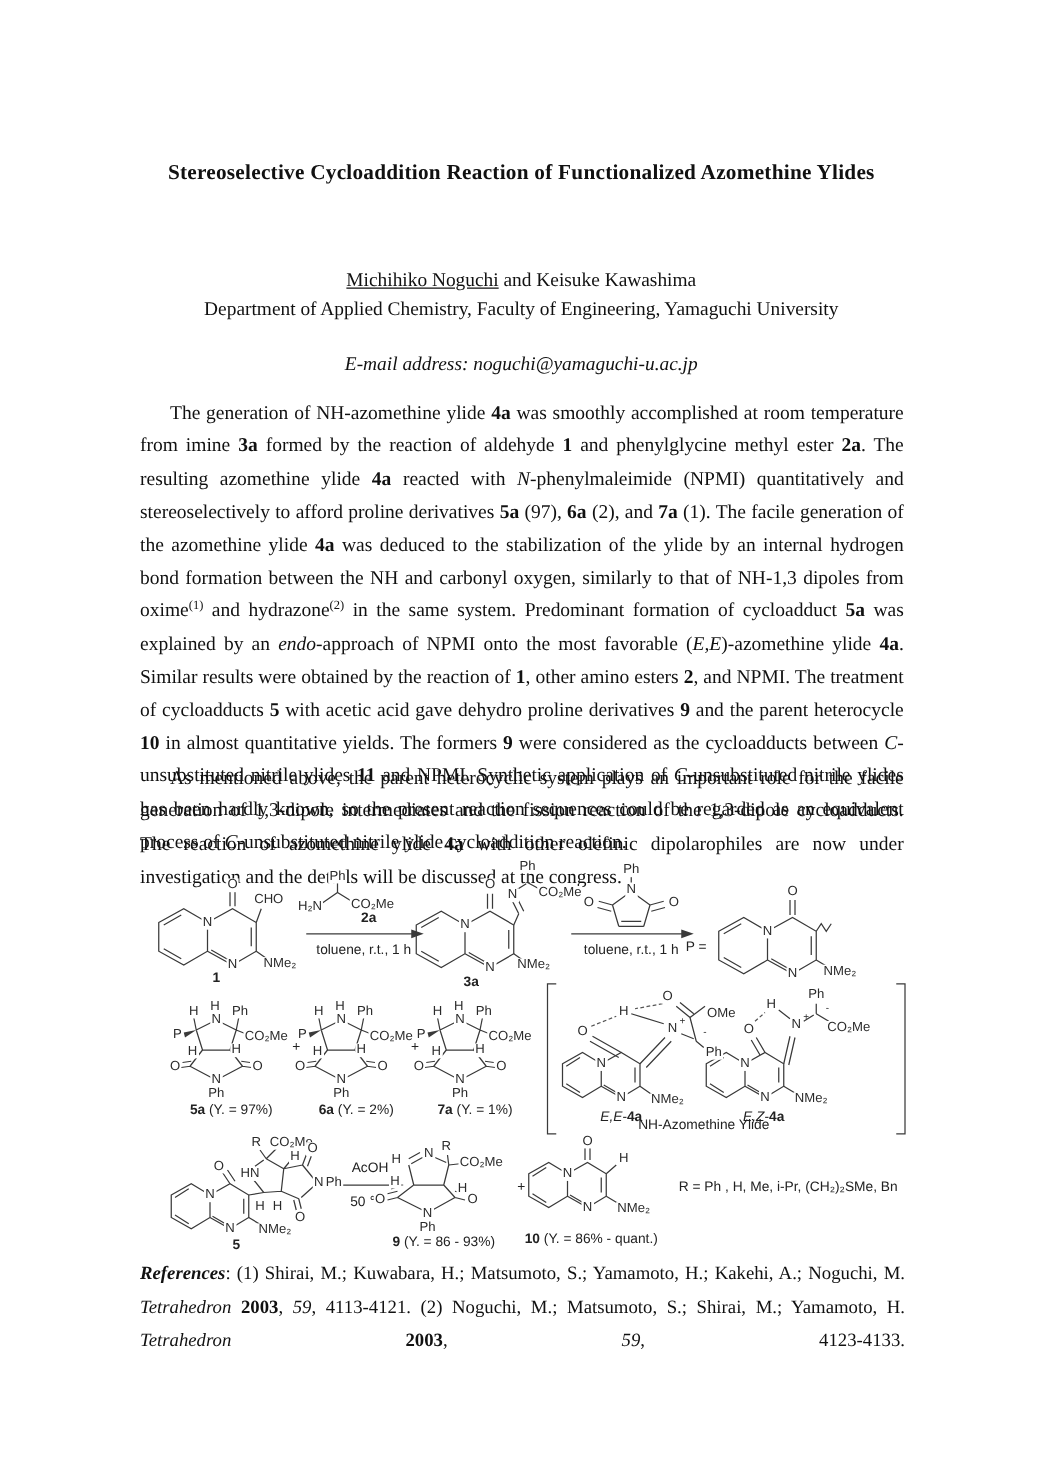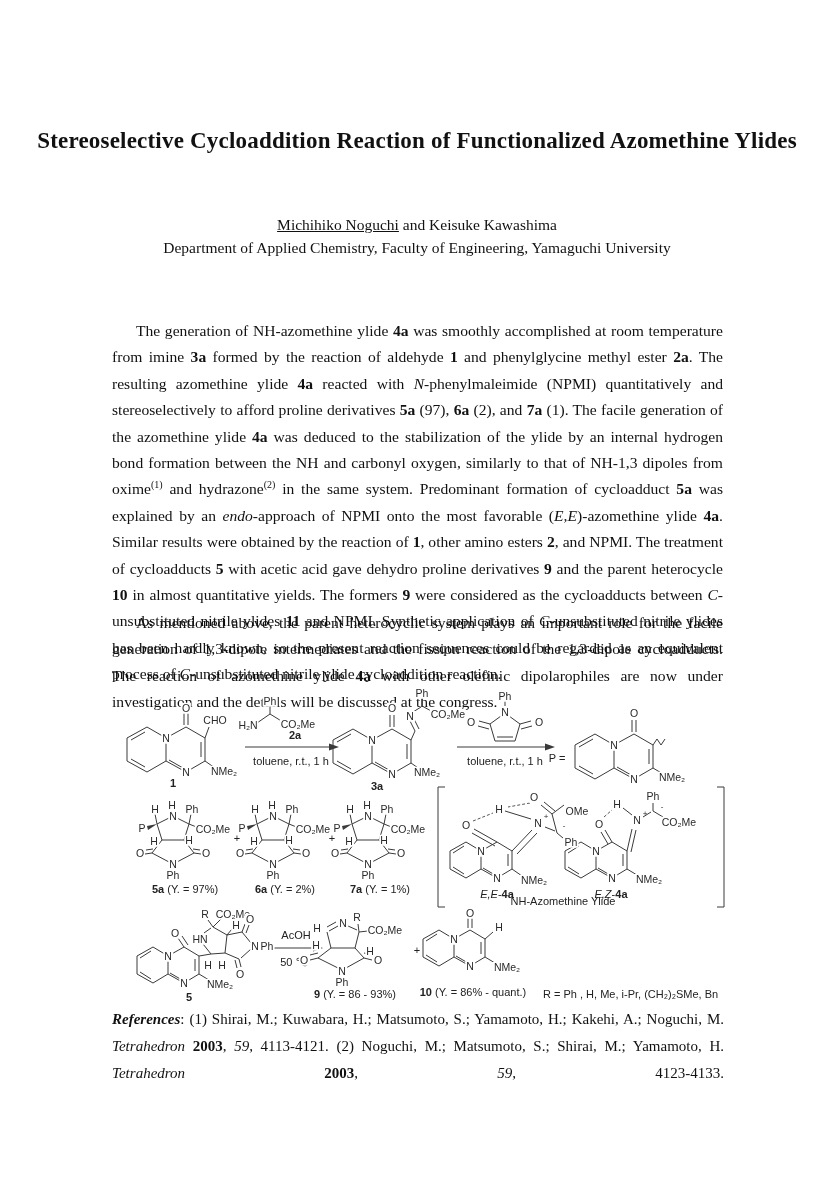--- a/index.html
+++ b/index.html
@@ -1,19 +1,19 @@
 <!DOCTYPE html>
 <html><head>
 <meta charset="utf-8">
 <style>
   html,body{margin:0;padding:0;background:#fff;}
   #page{position:relative;width:834px;height:1181px;background:#fff;overflow:hidden;
         font-family:"Liberation Serif","DejaVu Serif",serif;color:#111;}
   .abs{position:absolute;}
-  .title{left:0;width:834px;text-align:center;font-weight:700;font-size:23px;letter-spacing:.2px;}
+  .title{left:0;width:834px;text-align:center;font-weight:700;font-size:17px;letter-spacing:.2px;}
   .centerline{left:0;width:834px;text-align:center;font-size:15.5px;}
   .underline{text-decoration:underline;}
   .em{font-style:italic;}
   .body-text{position:absolute;left:112px;width:611px;font-size:15.6px;line-height:26.4px;
              text-align:justify;text-indent:24px;margin:0;}
   .body-text sup{font-size:10px;vertical-align:super;line-height:0;}
   .b{font-weight:700;} .i{font-style:italic;} .bi{font-weight:700;font-style:italic;}
   #refs{position:absolute;left:112px;top:1006px;width:612px;font-size:15px;line-height:27px;
         text-align:justify;text-align-last:justify;margin:0;}
   
@@ -22,31 +22,32 @@
   .bd{stroke:#3a3a3a;stroke-width:1;fill:none;}
   .dash{stroke:#555;stroke-width:1;fill:none;stroke-dasharray:3,2;}
   .ah{fill:#3a3a3a;stroke:none;}
   .wg{fill:#3a3a3a;stroke:none;}
   .al{position:absolute;transform:translate(-50%,-50%);font:10.5px "Liberation Sans","DejaVu Sans",sans-serif;
       color:#2a2a2a;background:#fff;padding:0 1px;line-height:1;white-space:nowrap;}
   .cap{position:absolute;transform:translate(-50%,-50%);font:11px "Liberation Sans","DejaVu Sans",sans-serif;
        color:#222;white-space:nowrap;line-height:1;}
   .cap.cb{font-weight:700;}
   .chg{font-size:8px;padding:0;background:none;}
-  .rll{transform:translateY(-50%);margin-top:44px;}
+  .rll{transform:translateY(-50%);}
 </style>
 </head>
 <body>
 
 <div id="page">
 
   <div class="abs title" style="top:128px">Stereoselective Cycloaddition Reaction of Functionalized Azomethine Ylides</div>
 
   <div class="abs centerline" style="top:239px">Department of Applied Chemistry, Faculty of Engineering, Yamaguchi University</div>
   <div class="abs centerline" style="top:216px"><span class="underline">Michihiko Noguchi</span><span> and Keisuke Kawashima</span></div>
+  <div class="abs centerline em" style="top:283px">E-mail address: noguchi@yamaguchi-u.ac.jp</div>
 
   <p class="body-text" style="top:318px"><span>The generation of NH-azomethine ylide </span><span class="b">4a</span><span> was smoothly accomplished at room temperature from imine </span><span class="b">3a</span><span> formed by the reaction of aldehyde </span><span class="b">1</span><span> and phenylglycine methyl ester </span><span class="b">2a</span><span>.  The resulting azomethine ylide </span><span class="b">4a</span><span> reacted with </span><span class="i">N</span><span>-phenylmaleimide (NPMI) quantitatively and stereoselectively to afford proline derivatives </span><span class="b">5a</span><span> (97), </span><span class="b">6a</span><span> (2), and </span><span class="b">7a</span><span> (1).   The facile generation of the azomethine ylide </span><span class="b">4a</span><span> was deduced to the stabilization of the ylide by an internal hydrogen bond formation between the NH and carbonyl oxygen, similarly to that of NH-1,3 dipoles from oxime</span><sup>(1)</sup><span> and hydrazone</span><sup>(2)</sup><span> in the same system.   Predominant formation of cycloadduct </span><span class="b">5a</span><span> was explained by an </span><span class="i">endo</span><span>-approach of NPMI onto the most favorable (</span><span class="i">E,E</span><span>)-azomethine ylide </span><span class="b">4a</span><span>.   Similar results were obtained by the reaction of </span><span class="b">1</span><span>, other amino esters </span><span class="b">2</span><span>, and NPMI.   The treatment of cycloadducts </span><span class="b">5</span><span> with acetic acid gave dehydro proline derivatives </span><span class="b">9</span><span> and the parent heterocycle </span><span class="b">10</span><span> in almost quantitative yields.   The formers </span><span class="b">9</span><span> were considered as the cycloadducts between </span><span class="i">C</span><span>-unsubstituted nitrile ylides </span><span class="b">11</span><span> and NPMI.   Synthetic application of </span><span class="i">C</span><span>-unsubstituted nitrile ylides has been hardly known, so the present reaction sequences could be regarded as an equivalent process of </span><span class="i">C</span><span>-unsubstituted nitrile ylide cycloaddition reaction.</span></p>
   <p class="body-text" style="top:610px"><span>As mentioned above, the parent heterocyclic system plays an important role for the facile generation of 1,3-dipole intermediates and the fission reaction of the 1,3-dipole cycloadducts.  The reaction of azomethine ylide </span><span class="b">4a</span><span> with other olefinic dipolarophiles are now under investigation and the details will be discussed at the congress.</span></p>
 
   <div id="scheme">
     <svg width="645" height="330" viewBox="0 0 645 330">
       <defs>
         <g id="coreA">
           <path class="bd" d="M0,22 L20,11 L39,22 L39,45 L20,56 L0,45 Z M39,22 L59,11 L78,22 L78,45 L59,56 L39,45"></path>
           <path class="bd" d="M57,9 L57,-3 M61,9 L61,-3 M4,24 L18,16 M4,43 L18,51 M74,26 L74,41 M42,44 L56,52"></path>

